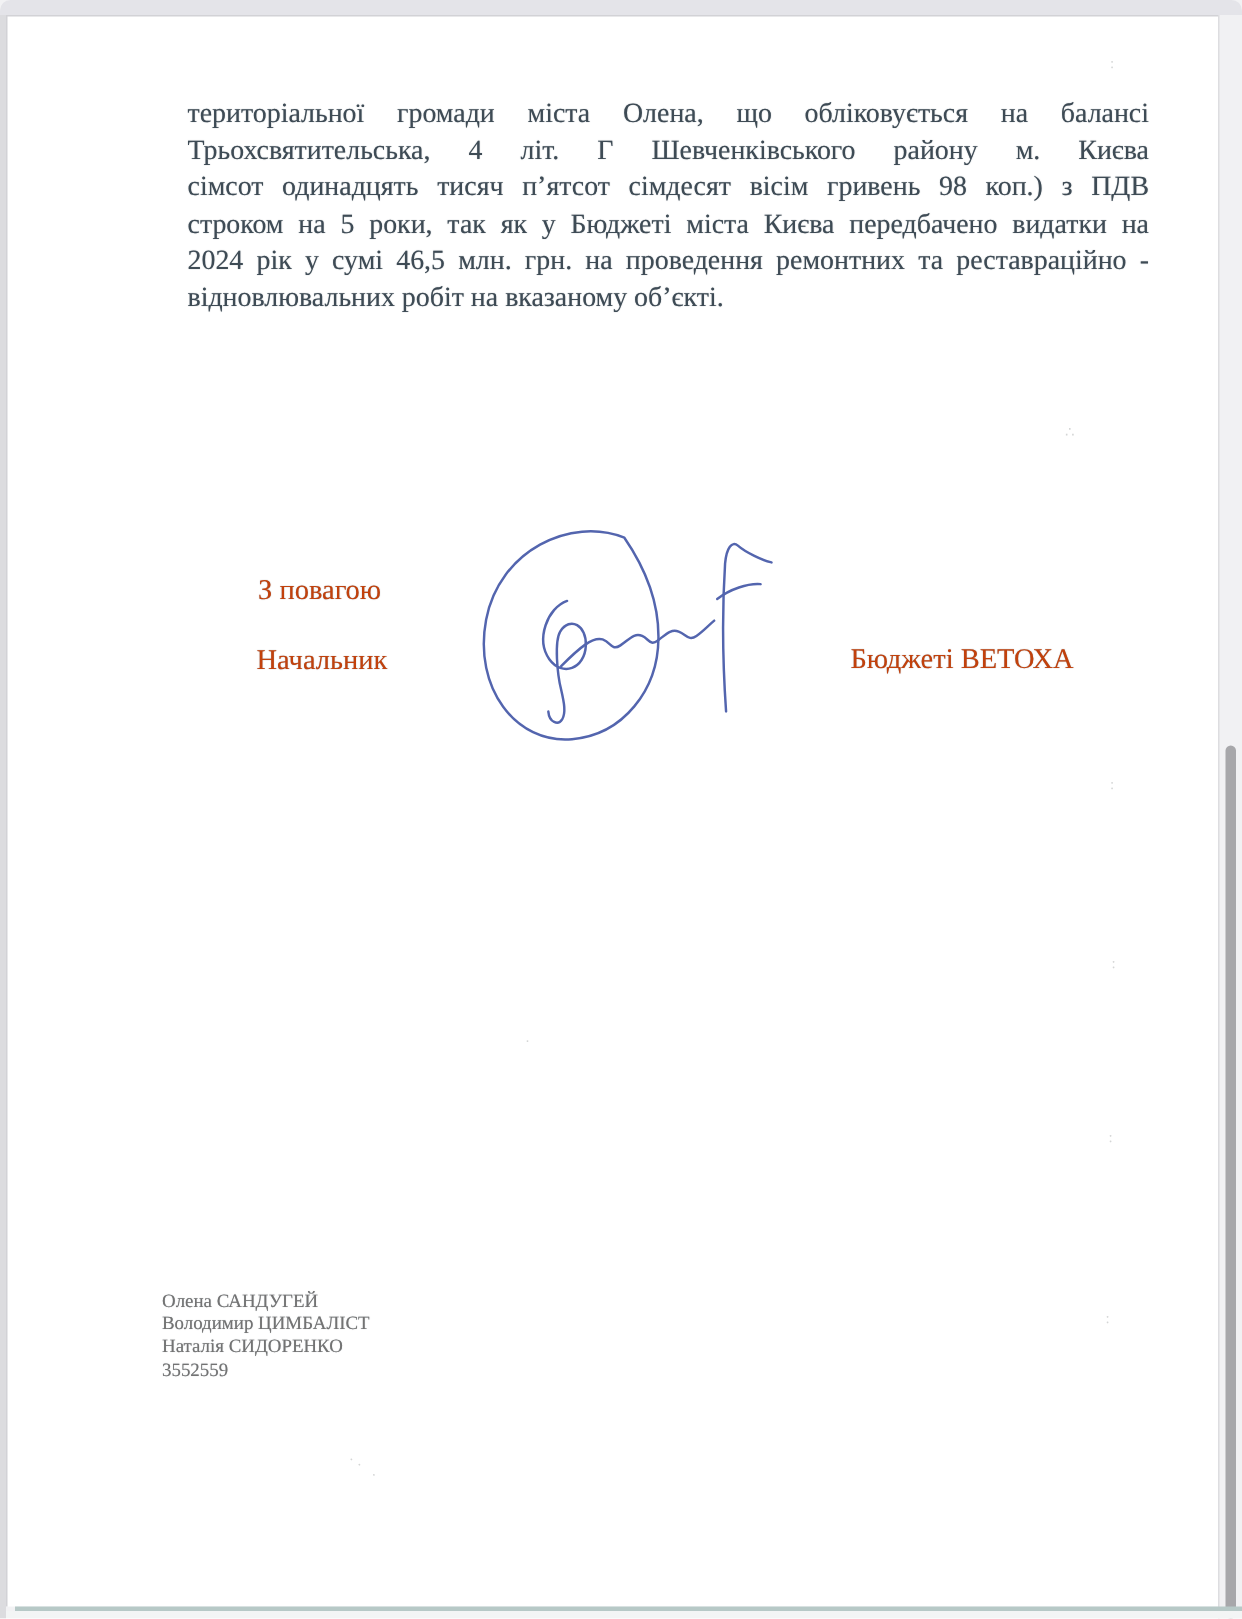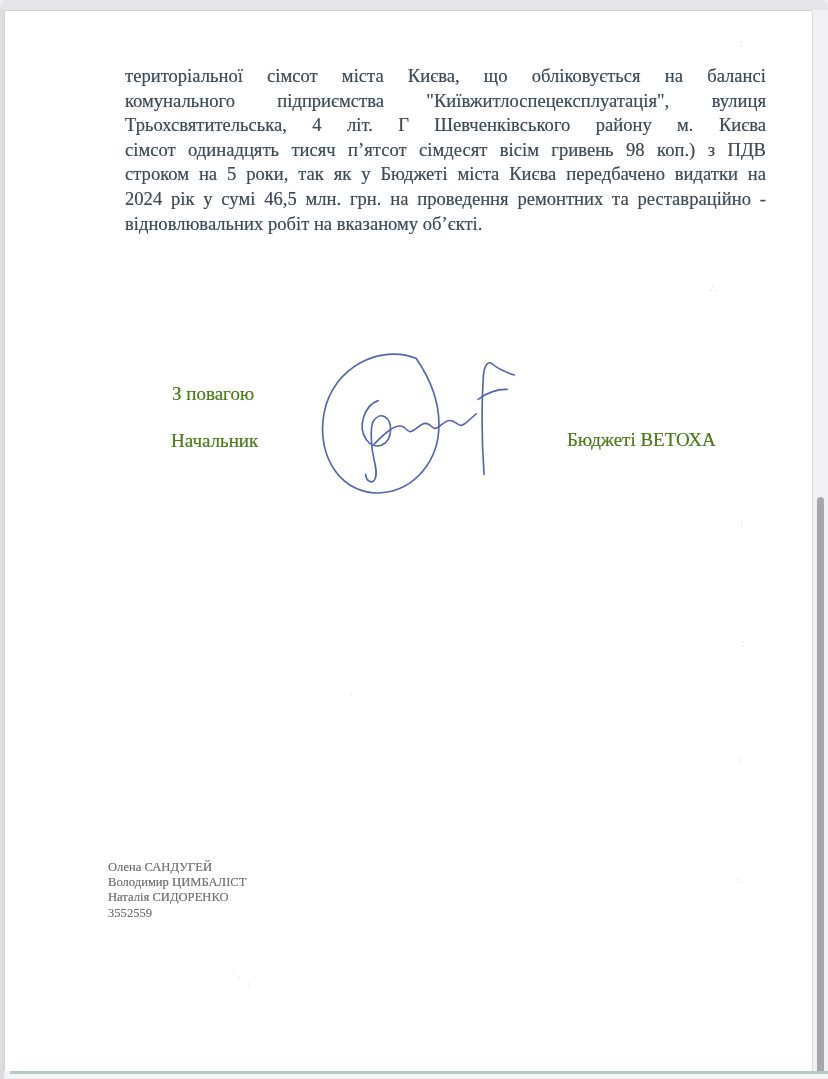--- a/index.html
+++ b/index.html
@@ -71,21 +71,21 @@
     text-align-last: justify;
     white-space: nowrap;
   }
   .pline.last {
     text-align: center;
     text-align-last: left;
   }
   
   .closing-text {
     position: absolute;
-    color: #4d7c0f;
+    color: #c2410c;
     font-size: 19px;
     text-shadow: 0 0 0.7px rgba(62,75,85,0.5);
     white-space: nowrap;
   }
   .salutation { left: 172px; top: 383px; }
   .position-title { left: 171px; top: 430px; }
   .signer-name { left: 567px; top: 429px; }
   .signature-svg {
     position: absolute; left: 298px; top: 344px;
     width: 222px; height: 158px;
@@ -116,22 +116,21 @@
 
   <div class="top-band"></div>
   <div class="left-sliver"></div>
 
   <div class="paper">
 
     
   </div>
 
   <div class="paragraph">
-    <div class="pline">територіальної сімсот міста Києва, що обліковується на балансі</div>
-    <div class="pline">комунального підприємства "Київжитлоспецексплуатація", вулиця</div>
+    <div class="pline">територіальної громади міста Олена, що обліковується на балансі</div>
     <div class="pline">Трьохсвятительська, 4 літ. Г Шевченківського району м. Києва</div>
     <div class="pline">сімсот одинадцять тисяч п’ятсот сімдесят вісім гривень 98 коп.) з ПДВ</div>
     <div class="pline">строком на 5 роки, так як у Бюджеті міста Києва передбачено видатки на</div>
     <div class="pline">2024 рік у сумі 46,5 млн. грн. на проведення ремонтних та реставраційно -</div>
     <div class="pline last">відновлювальних робіт на вказаному об’єкті.</div>
   </div>
 
   <div class="closing-text salutation">З повагою</div>
   <div class="closing-text position-title">Начальник</div>
   <div class="closing-text signer-name">Бюджеті ВЕТОХА</div>

